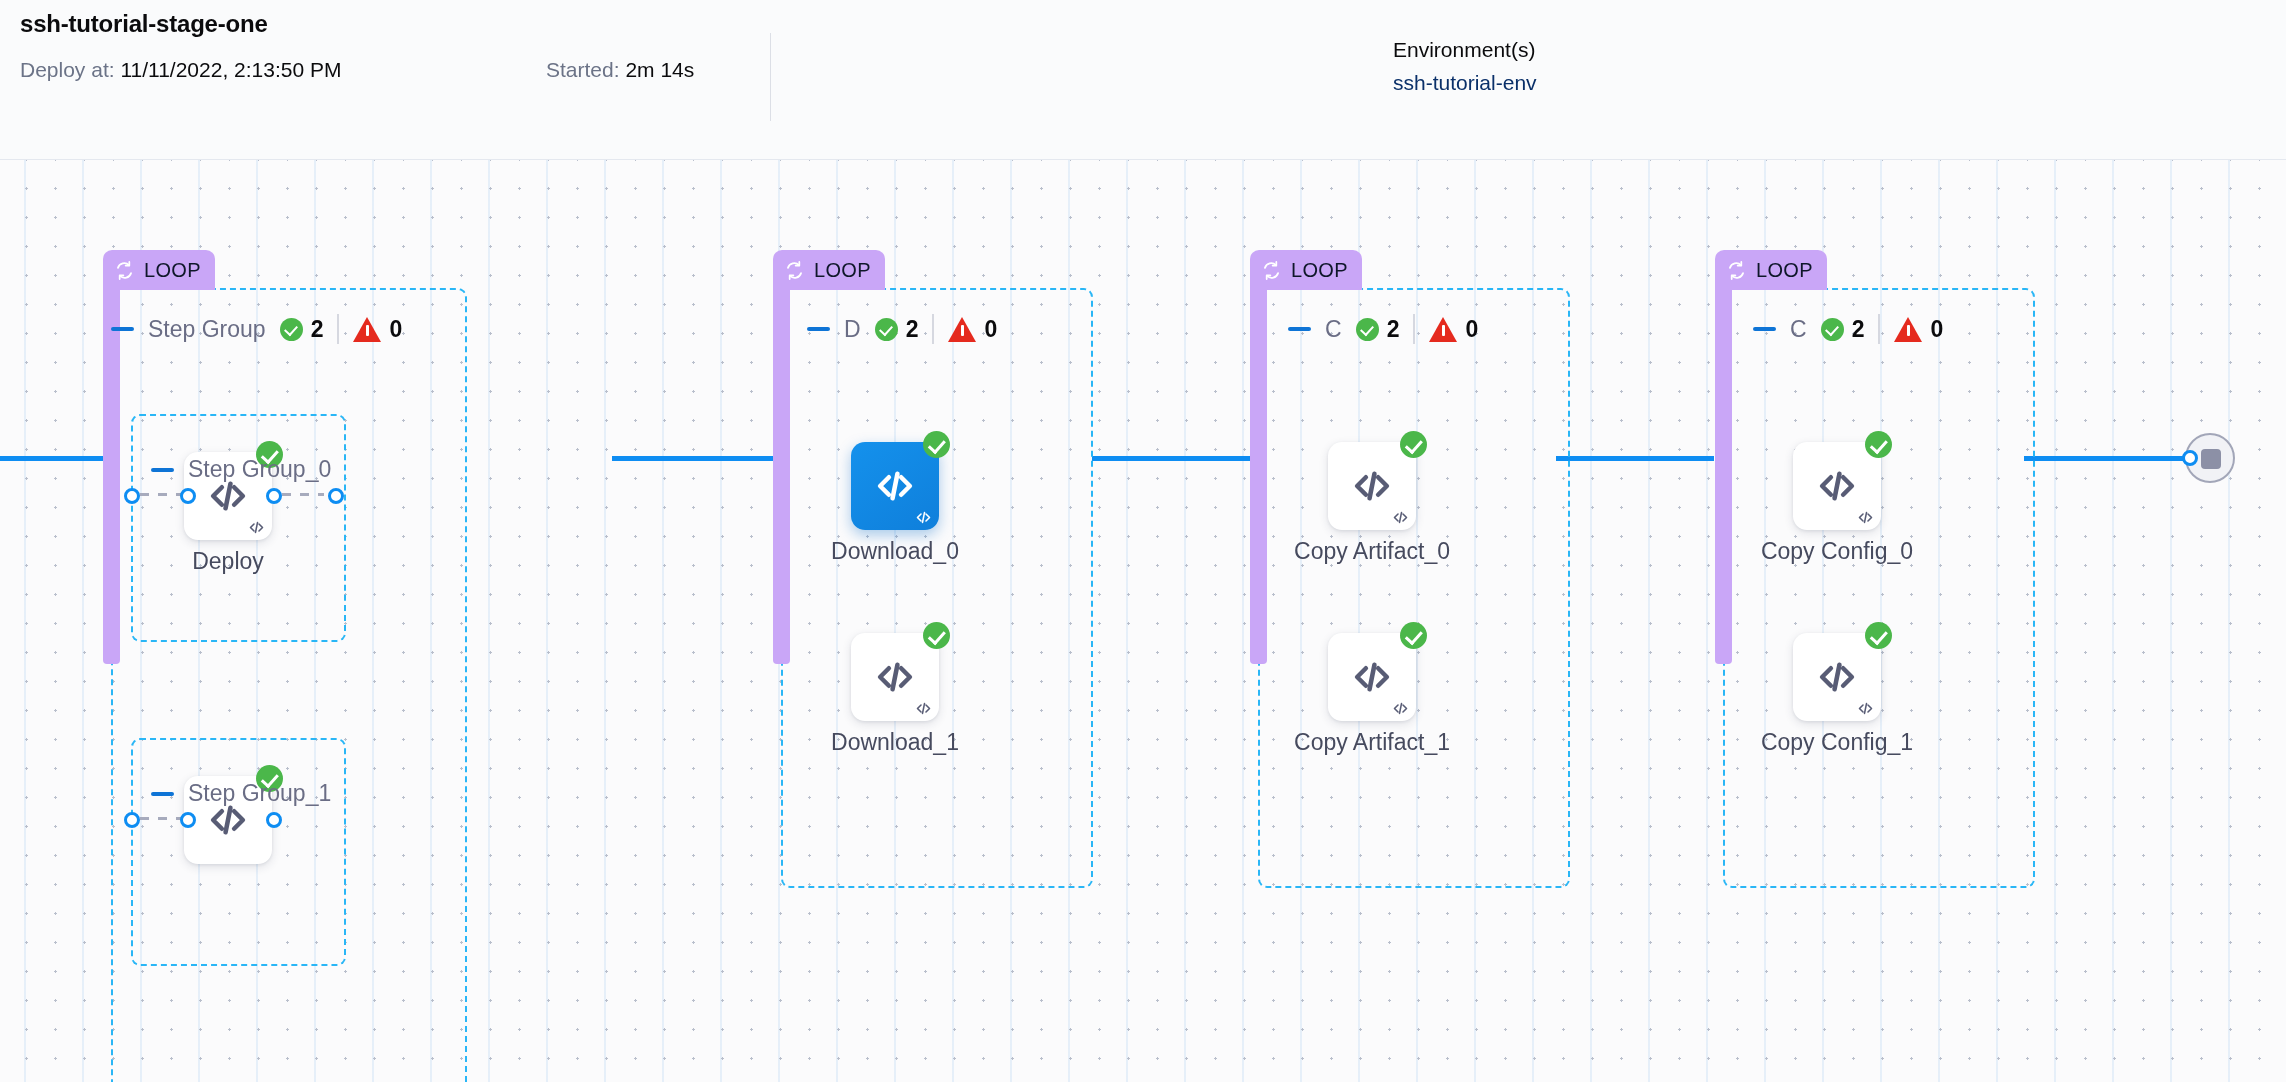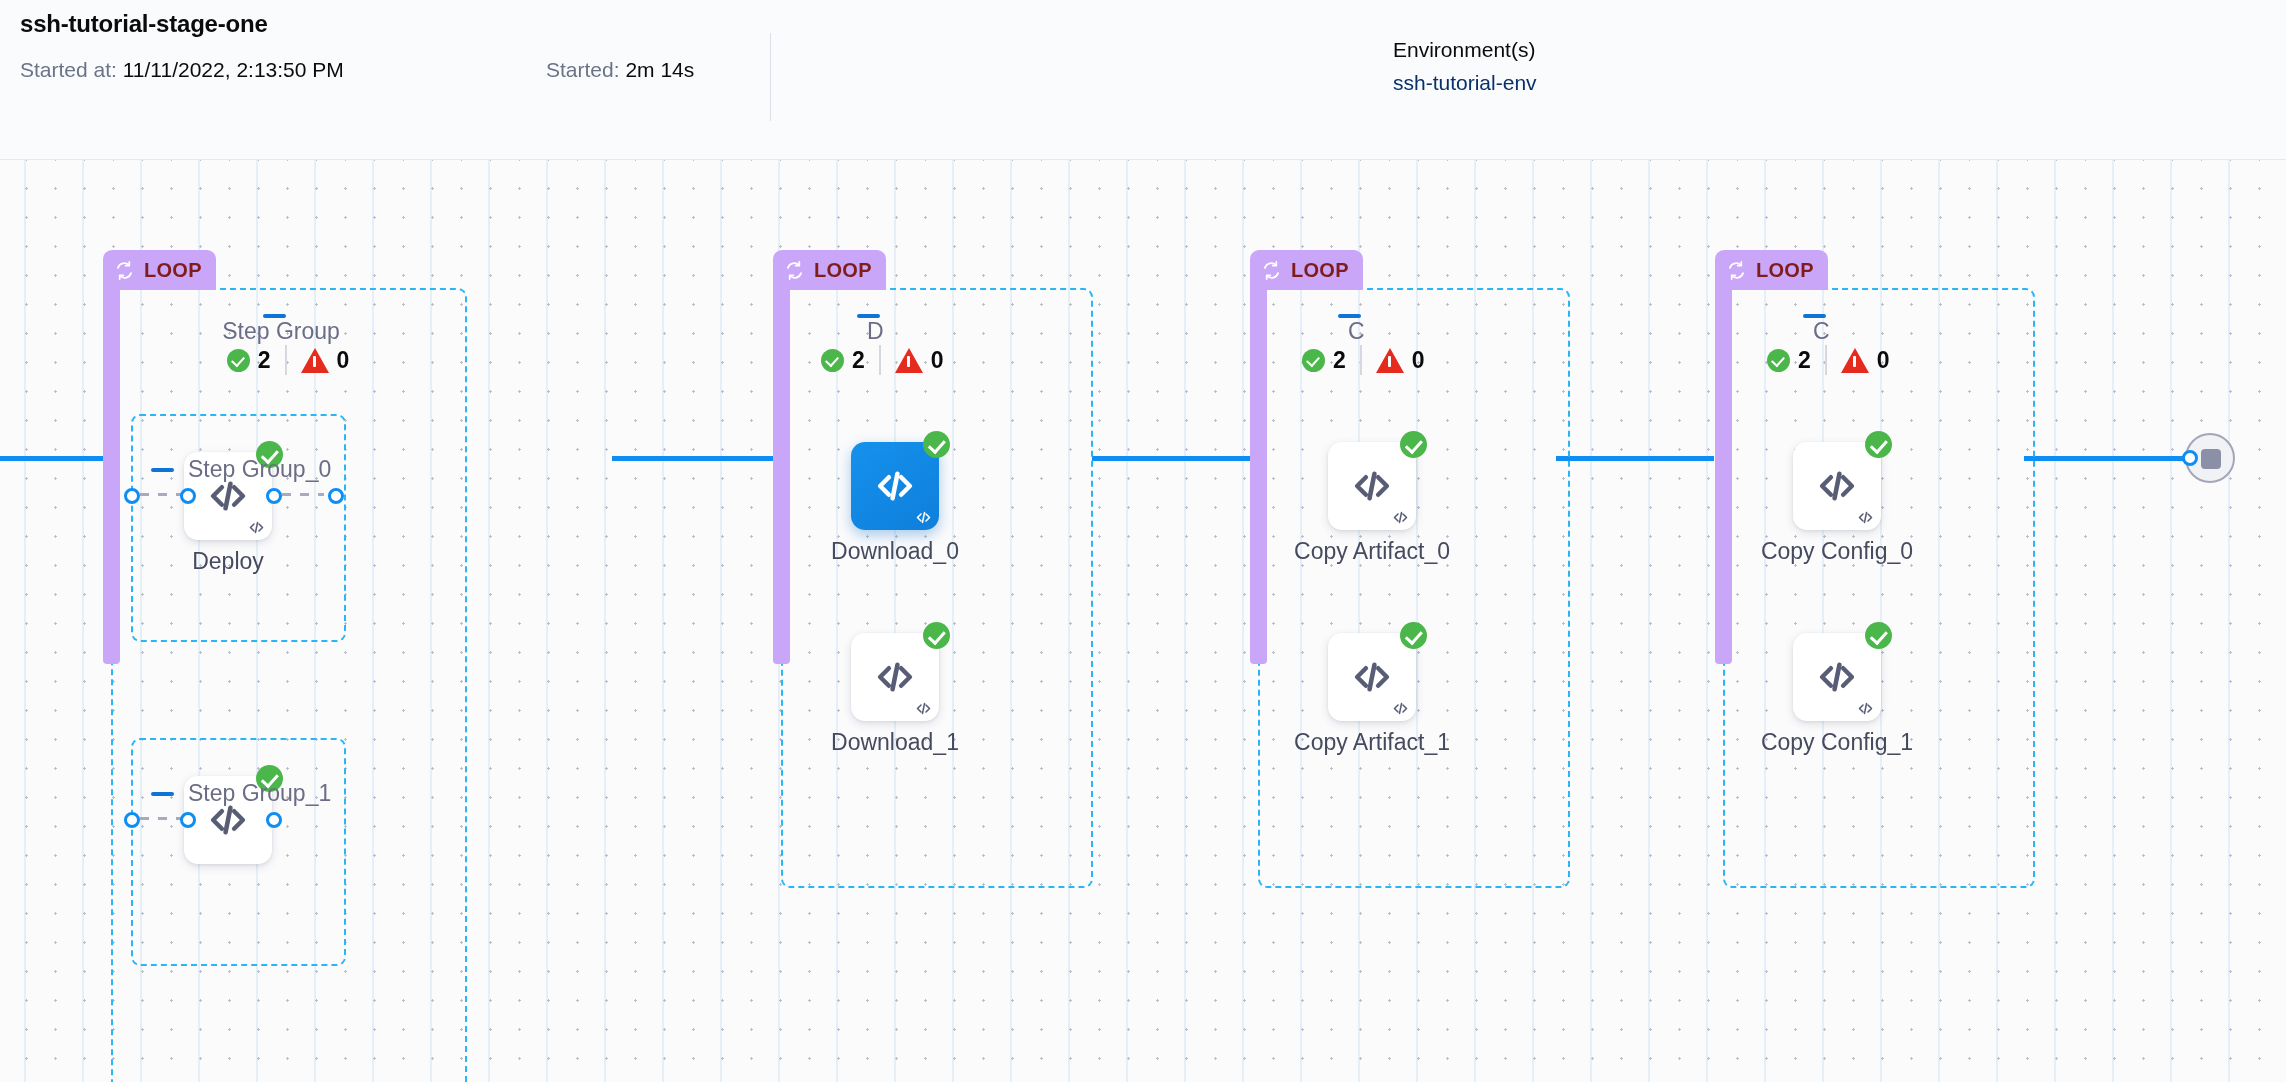--- a/index.html
+++ b/index.html
@@ -105,24 +105,23 @@
     padding: 0 14px 0 11px;
     background: #c9a6f7;
     border-radius: 9px 9px 0 0;
     display: flex;
     align-items: center;
     gap: 9px;
     z-index: 4;
   }
   .loop-badge .loop-label {
     font-size: 20px;
-    color: #7f1d1d;
+    color: #0f172a;
     letter-spacing: 0.3px;
     line-height: 1;
-    font-weight: bold;
   }
   .loop-icon { width: 21px; height: 21px; display: block; }
 
   
   .loop-bar {
     position: absolute;
     left: 0; top: 36px;
     width: 17px;
     background: #c9a6f7;
     border-radius: 0 0 4px 4px;
@@ -136,21 +135,20 @@
     border-radius: 9px;
     z-index: 2;
   }
 
   .group-header {
     position: absolute;
     display: flex;
     align-items: center;
     white-space: nowrap;
     z-index: 6;
-    flex-direction: column;
   }
   .collapse-dash {
     width: 23px; height: 4px;
     background: #0e74d6;
     border-radius: 2px;
     margin-right: 14px;
     cursor: pointer;
     flex: none;
   }
   .group-title {
@@ -314,21 +312,21 @@
     background: #8c90a6;
   }
 </style>
 </head>
 <body>
 
 <div class="header">
   <div class="hdr-title">ssh-tutorial-stage-one</div>
 
   <div class="hdr-meta-row">
-    <span class="meta-label">Started at:</span>
+    <span class="meta-label">Deploy at:</span>
     <span class="meta-value">11/11/2022, 2:13:50 PM</span>
   </div>
 
   <div class="hdr-duration">
     <span class="meta-label">Started:</span>
     <span class="meta-value">2m 14s</span>
   </div>
 
   <div class="hdr-divider"></div>
 

